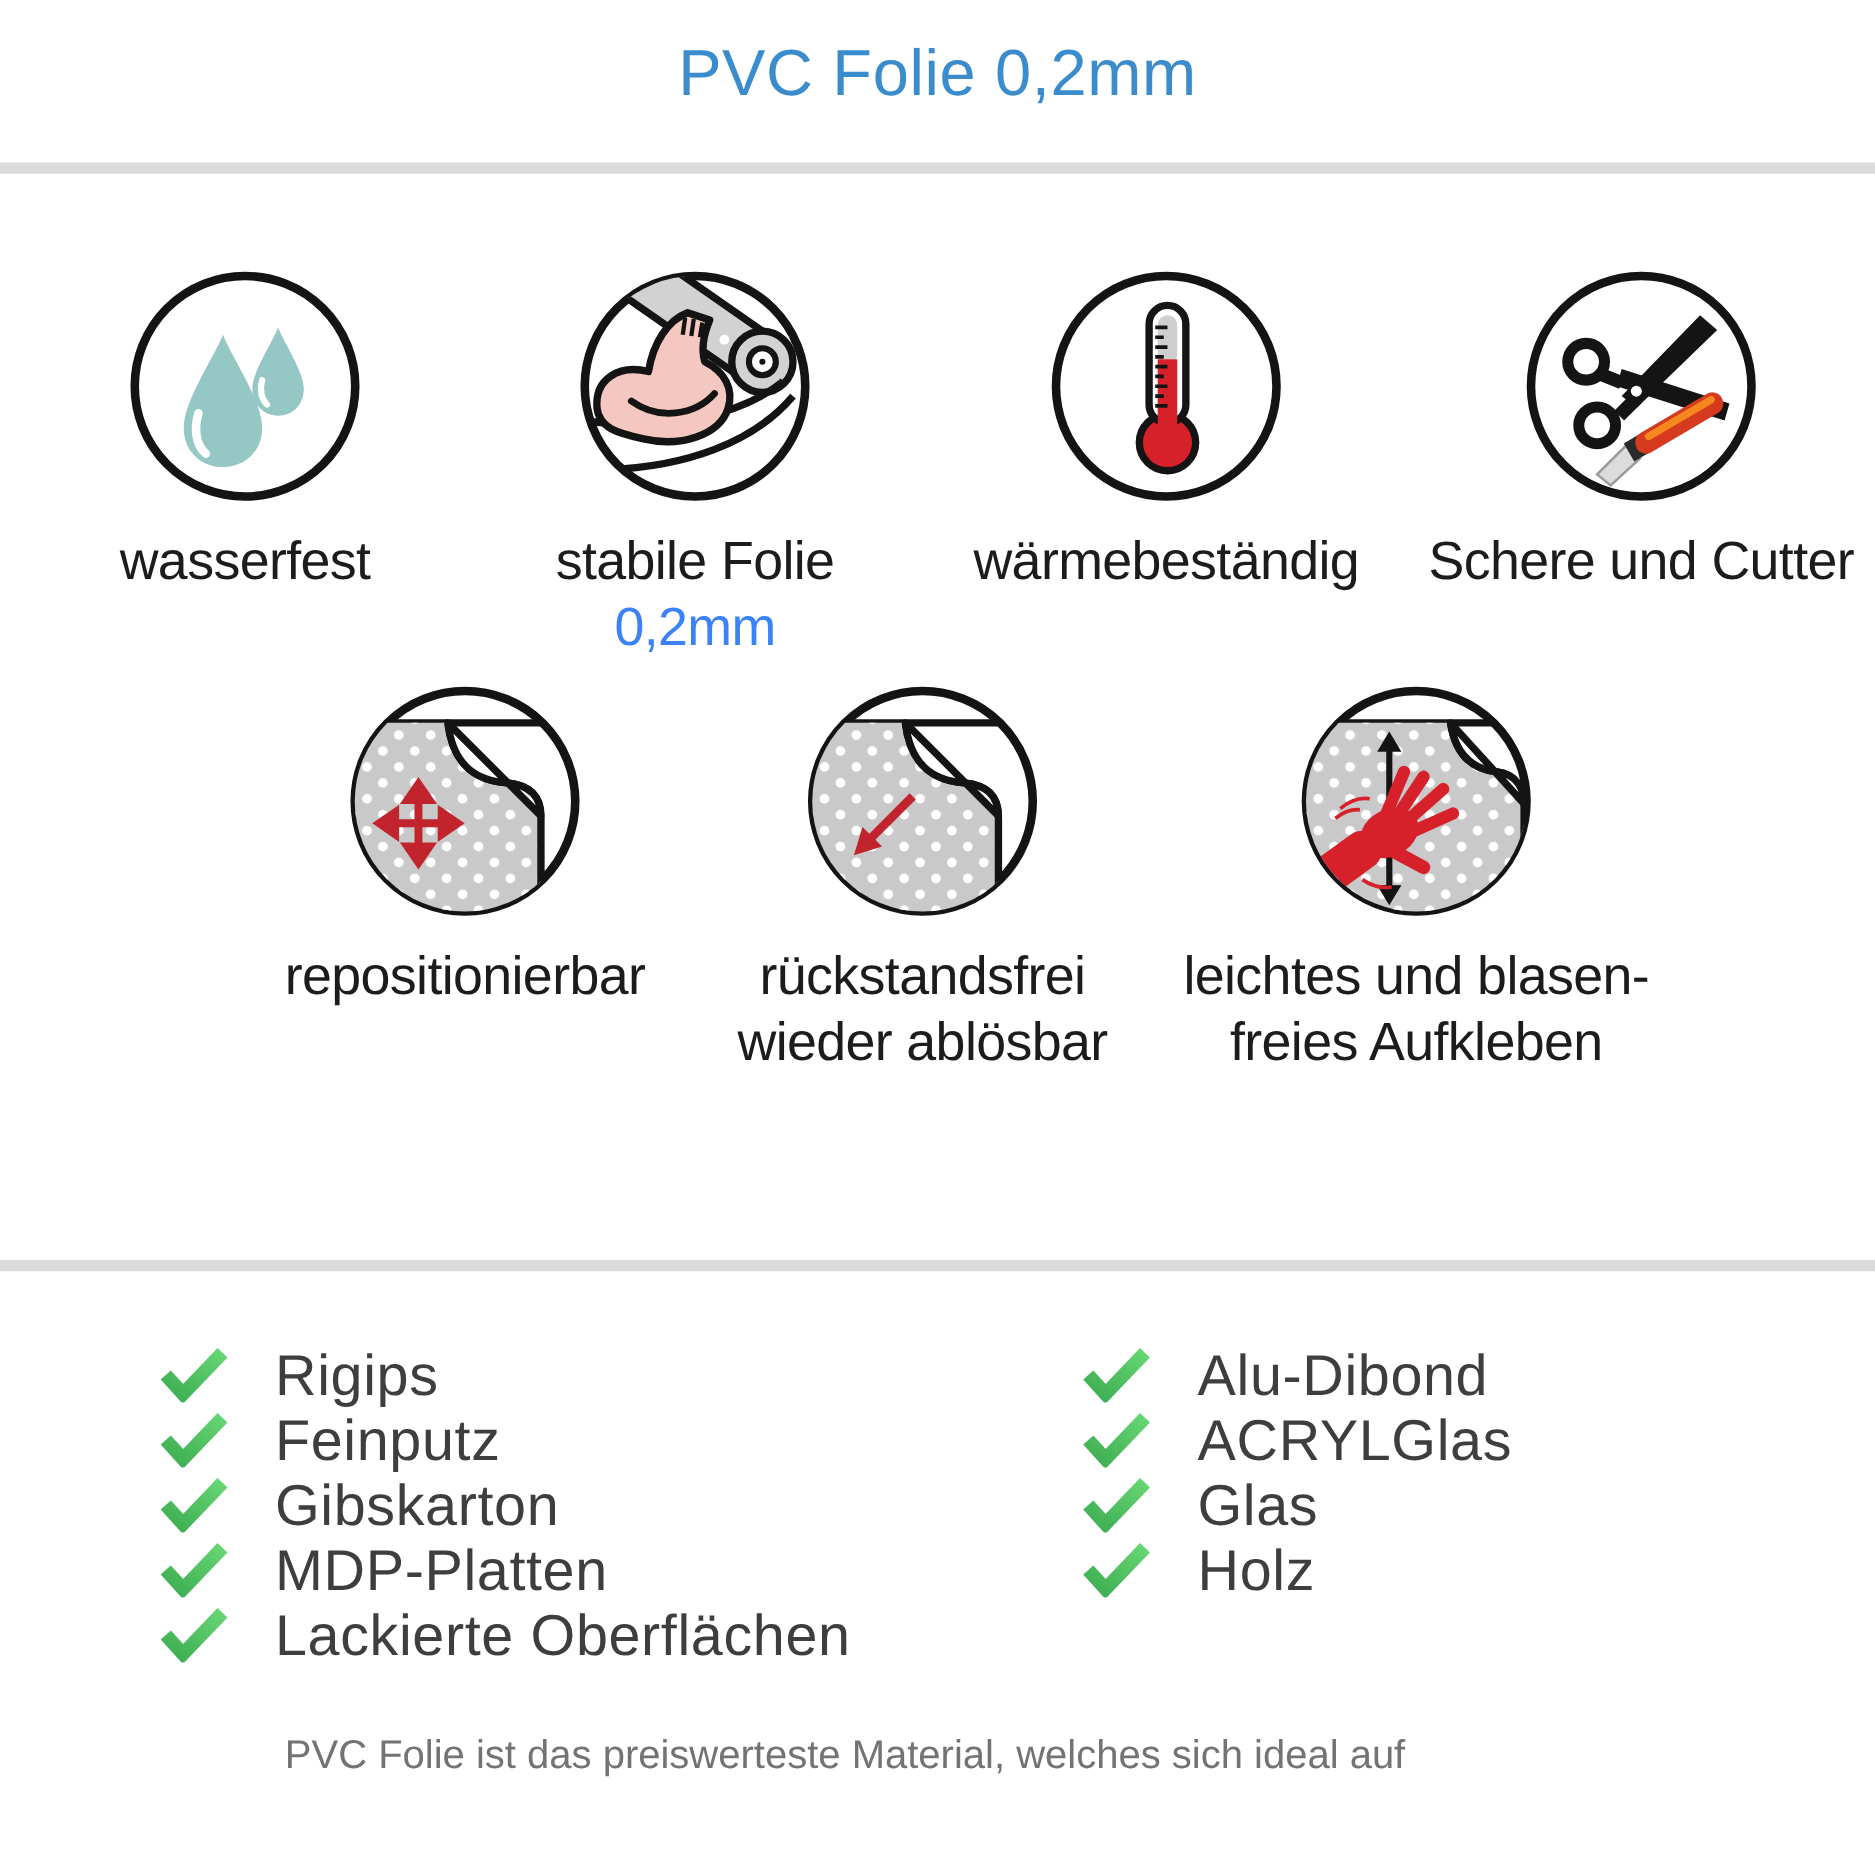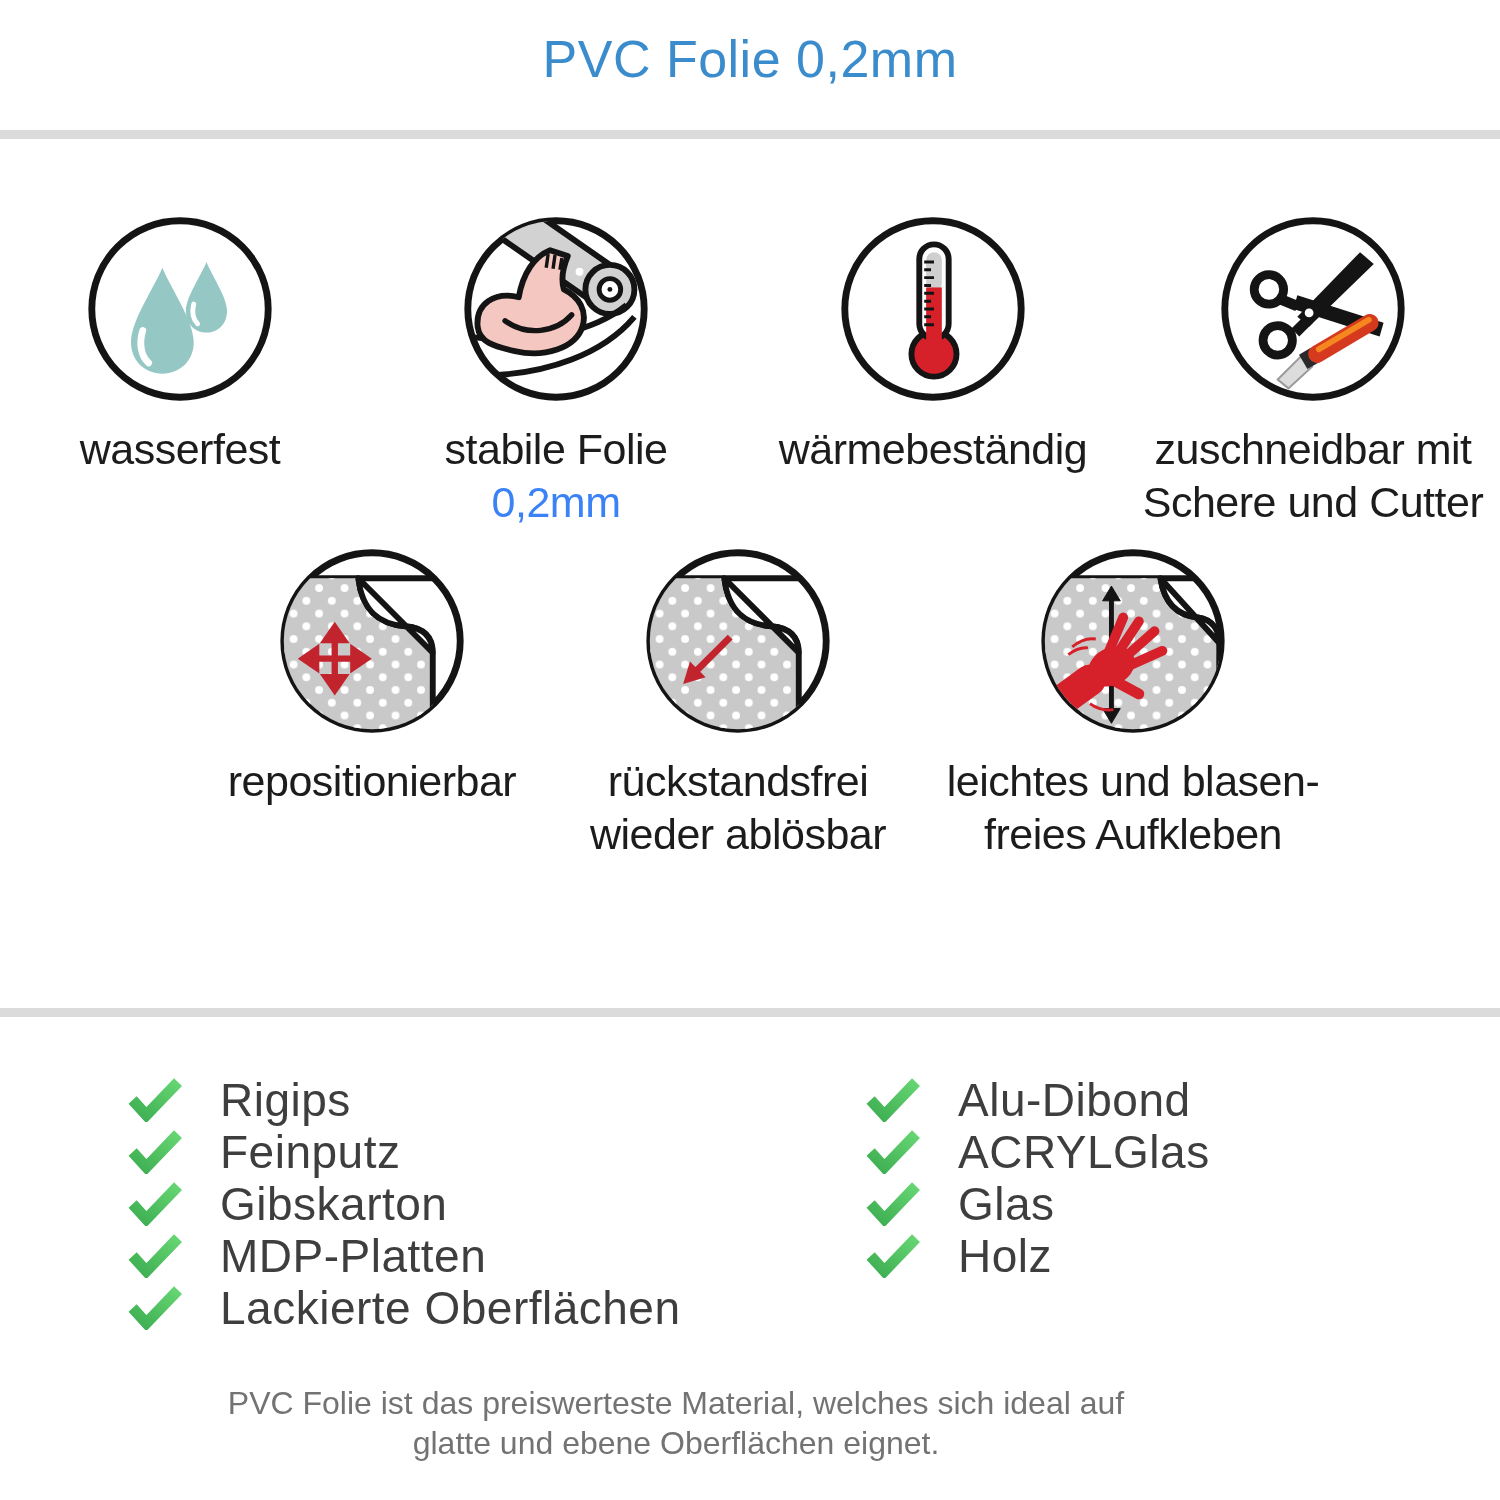--- a/index.html
+++ b/index.html
@@ -15,21 +15,21 @@
   .divider-1{top:130px;}
   .divider-2{top:1008px;}
 
   .feat-col{position:absolute;display:flex;flex-direction:column;align-items:center;}
   .feat-circle{width:196px;height:196px;flex:0 0 auto;}
   .feat-label{margin-top:16px;text-align:center;font-size:43px;line-height:1.24;
     color:#1c1c1c;letter-spacing:-0.5px;white-space:nowrap;}
   .feat-label .sub{color:#3b82f6;}
   .feat-label span{display:block;}
 
-  .col-r1-1{left:0;    width:314px;top:211px;padding-left:23px;}
+  .col-r1-1{left:16px;    width:314px;top:211px;padding-left:23px;}
   .col-r1-2{left:396px;width:320px;top:211px;}
   .col-r1-3{left:763px;width:340px;top:211px;}
   .col-r1-4{left:1128px;width:370px;top:211px;}
   .col-r2-1{left:192px;width:360px;top:543px;}
   .col-r2-2{left:558px;width:360px;top:543px;justify-content:space-between;}
   .col-r2-3{left:923px;width:420px;top:543px;}
 
   .list-col{position:absolute;top:1074px;display:flex;flex-direction:column;}
   .list-left{left:128px;}
   .list-right{left:866px;}
@@ -126,21 +126,20 @@
       <path d="M66,84 L86,92 L82,102 L62,94 Z" fill="#141414"></path>
       <circle cx="64" cy="132" r="15" fill="none" stroke="#141414" stroke-width="9"></circle>
       <circle cx="55" cy="80" r="15" fill="none" stroke="#141414" stroke-width="9"></circle>
       <circle cx="96" cy="104" r="4.5" fill="#fff"></circle>
       <path d="M64,172 L88,148 L99,159 L75,181 Z" fill="#dcdcdc" stroke="#9a9a9a" stroke-width="2"></path>
       <path d="M90,154 L102,147" stroke="#2a2a2a" stroke-width="17" stroke-linecap="butt"></path>
       <path d="M104,146 L158,114" stroke="#d63a1e" stroke-width="18" stroke-linecap="round"></path>
       <path d="M106,141 L157,111" stroke="#f6871f" stroke-width="6" stroke-linecap="round"></path>
     </svg>
     <div class="feat-label">
-      <span>zuschneidbar mit</span>
       <span>Schere und Cutter</span>
     </div>
   </div>
 
   <div class="feat-col col-r2-1">
     <svg class="feat-circle" viewBox="0 0 200 200">
       <circle cx="100" cy="100" r="90" fill="#fff" stroke="#141414" stroke-width="7"></circle>
       <g clip-path="url(#circClip)">
         <line x1="0" y1="36" x2="200" y2="36" stroke="#141414" stroke-width="6"></line>
         <path d="M4,36 L86,36 C90,70 108,83 134,85 C156,87 162,99 162,114 L162,196 L4,196 Z" fill="#c9c9c9"></path>
@@ -273,16 +272,15 @@
     <div class="check-item">
       <svg class="check" viewBox="0 0 40 32">
           <path d="M3,16 L13,27 L36,3" fill="none" stroke="url(#ckg)" stroke-width="8"></path>
         </svg>
       <span class="item-label">Holz</span>
     </div>
   </div>
 
   <div class="footer-note">
     <span>PVC Folie ist das preiswerteste Material, welches sich ideal auf</span>
-    <span>glatte und ebene Oberflächen eignet.</span>
   </div>
 
 </div>
 
 </body></html>

